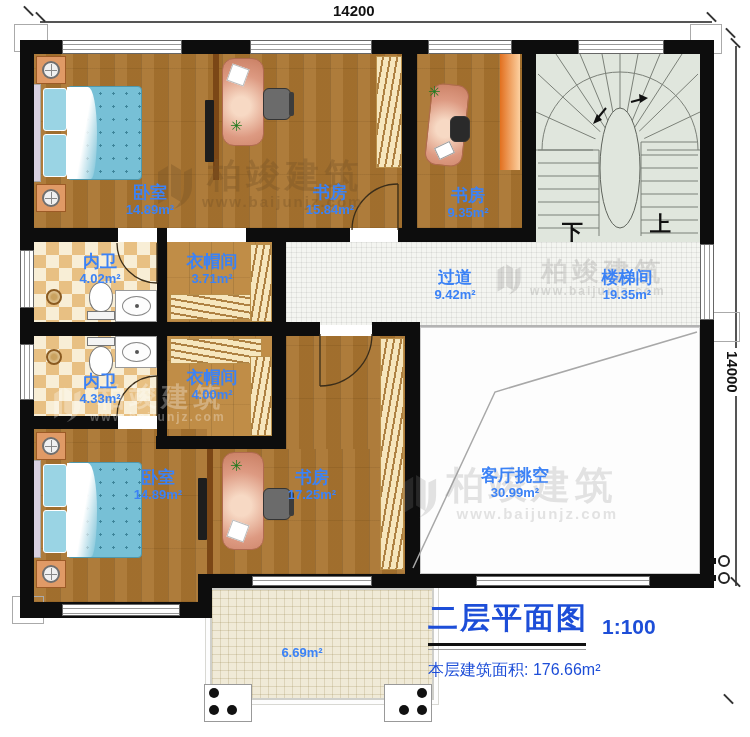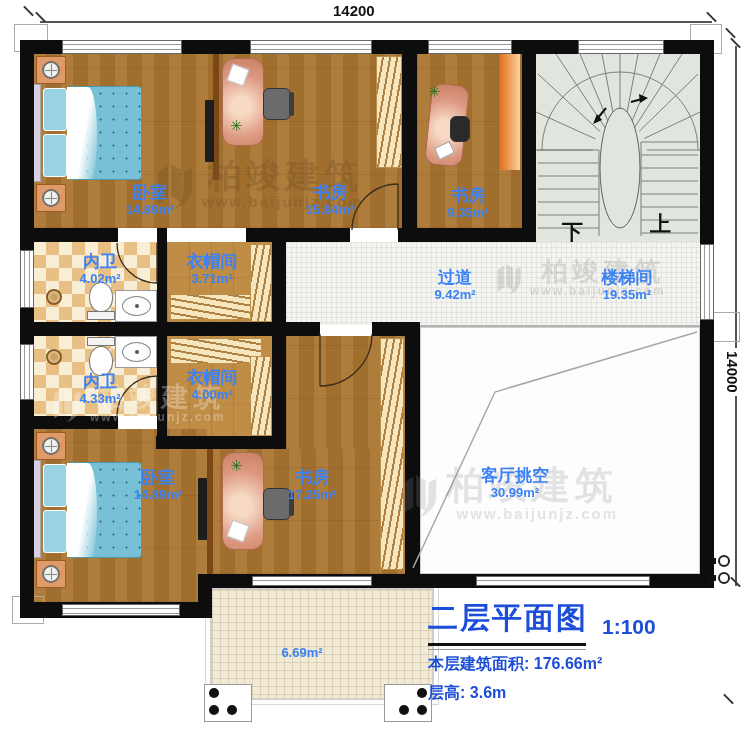--- a/index.html
+++ b/index.html
@@ -80,21 +80,21 @@
   .wm .txt{text-align:right;line-height:1.05;}
   .wm .brand{font-weight:700;letter-spacing:5px;}
   .wm .url{letter-spacing:2px;font-weight:700;}
   
   #titleblock{position:absolute;left:428px;top:598px;width:300px;z-index:70;color:#1d4ed8;}
   #titleblock .trow{display:flex;align-items:flex-end;gap:14px;}
   #titleblock .t1{font-size:30px;font-weight:700;letter-spacing:2px;}
   #titleblock .t2{font-size:21px;font-weight:600;}
   #titleblock .ul1{height:3px;background:#111;width:158px;margin-top:4px;}
   #titleblock .ul2{height:1px;background:#999;width:158px;margin-top:3px;}
-  #titleblock .info{font-size:16px;font-weight:700;margin-top:4px;}
+  #titleblock .info{font-size:16px;font-weight:400;margin-top:10px;}
   #titleblock .info2{font-size:16px;font-weight:600;margin-top:8px;}
   svg{display:block;}
 </style>
 </head>
 <body>
 
 <div id="plan">
 
   <div class="abs wood" style="left:33px;top:54px;width:369px;height:174px;"></div>
   <div class="abs wood" style="left:417px;top:54px;width:105px;height:174px;"></div>
@@ -403,19 +403,15 @@
     <div class="trow">
       <span class="t1">二层平面图</span>
       <span class="t2">1:100</span>
     </div>
     <div class="ul1"></div>
     <div class="ul2"></div>
     <div class="info">
       <span>本层建筑面积:</span>
       <span>176.66m²</span>
     </div>
-    <div class="info2">
-      <span>层高:</span>
-      <span>3.6m</span>
-    </div>
   </div>
 
 </div>
 
 </body></html>

